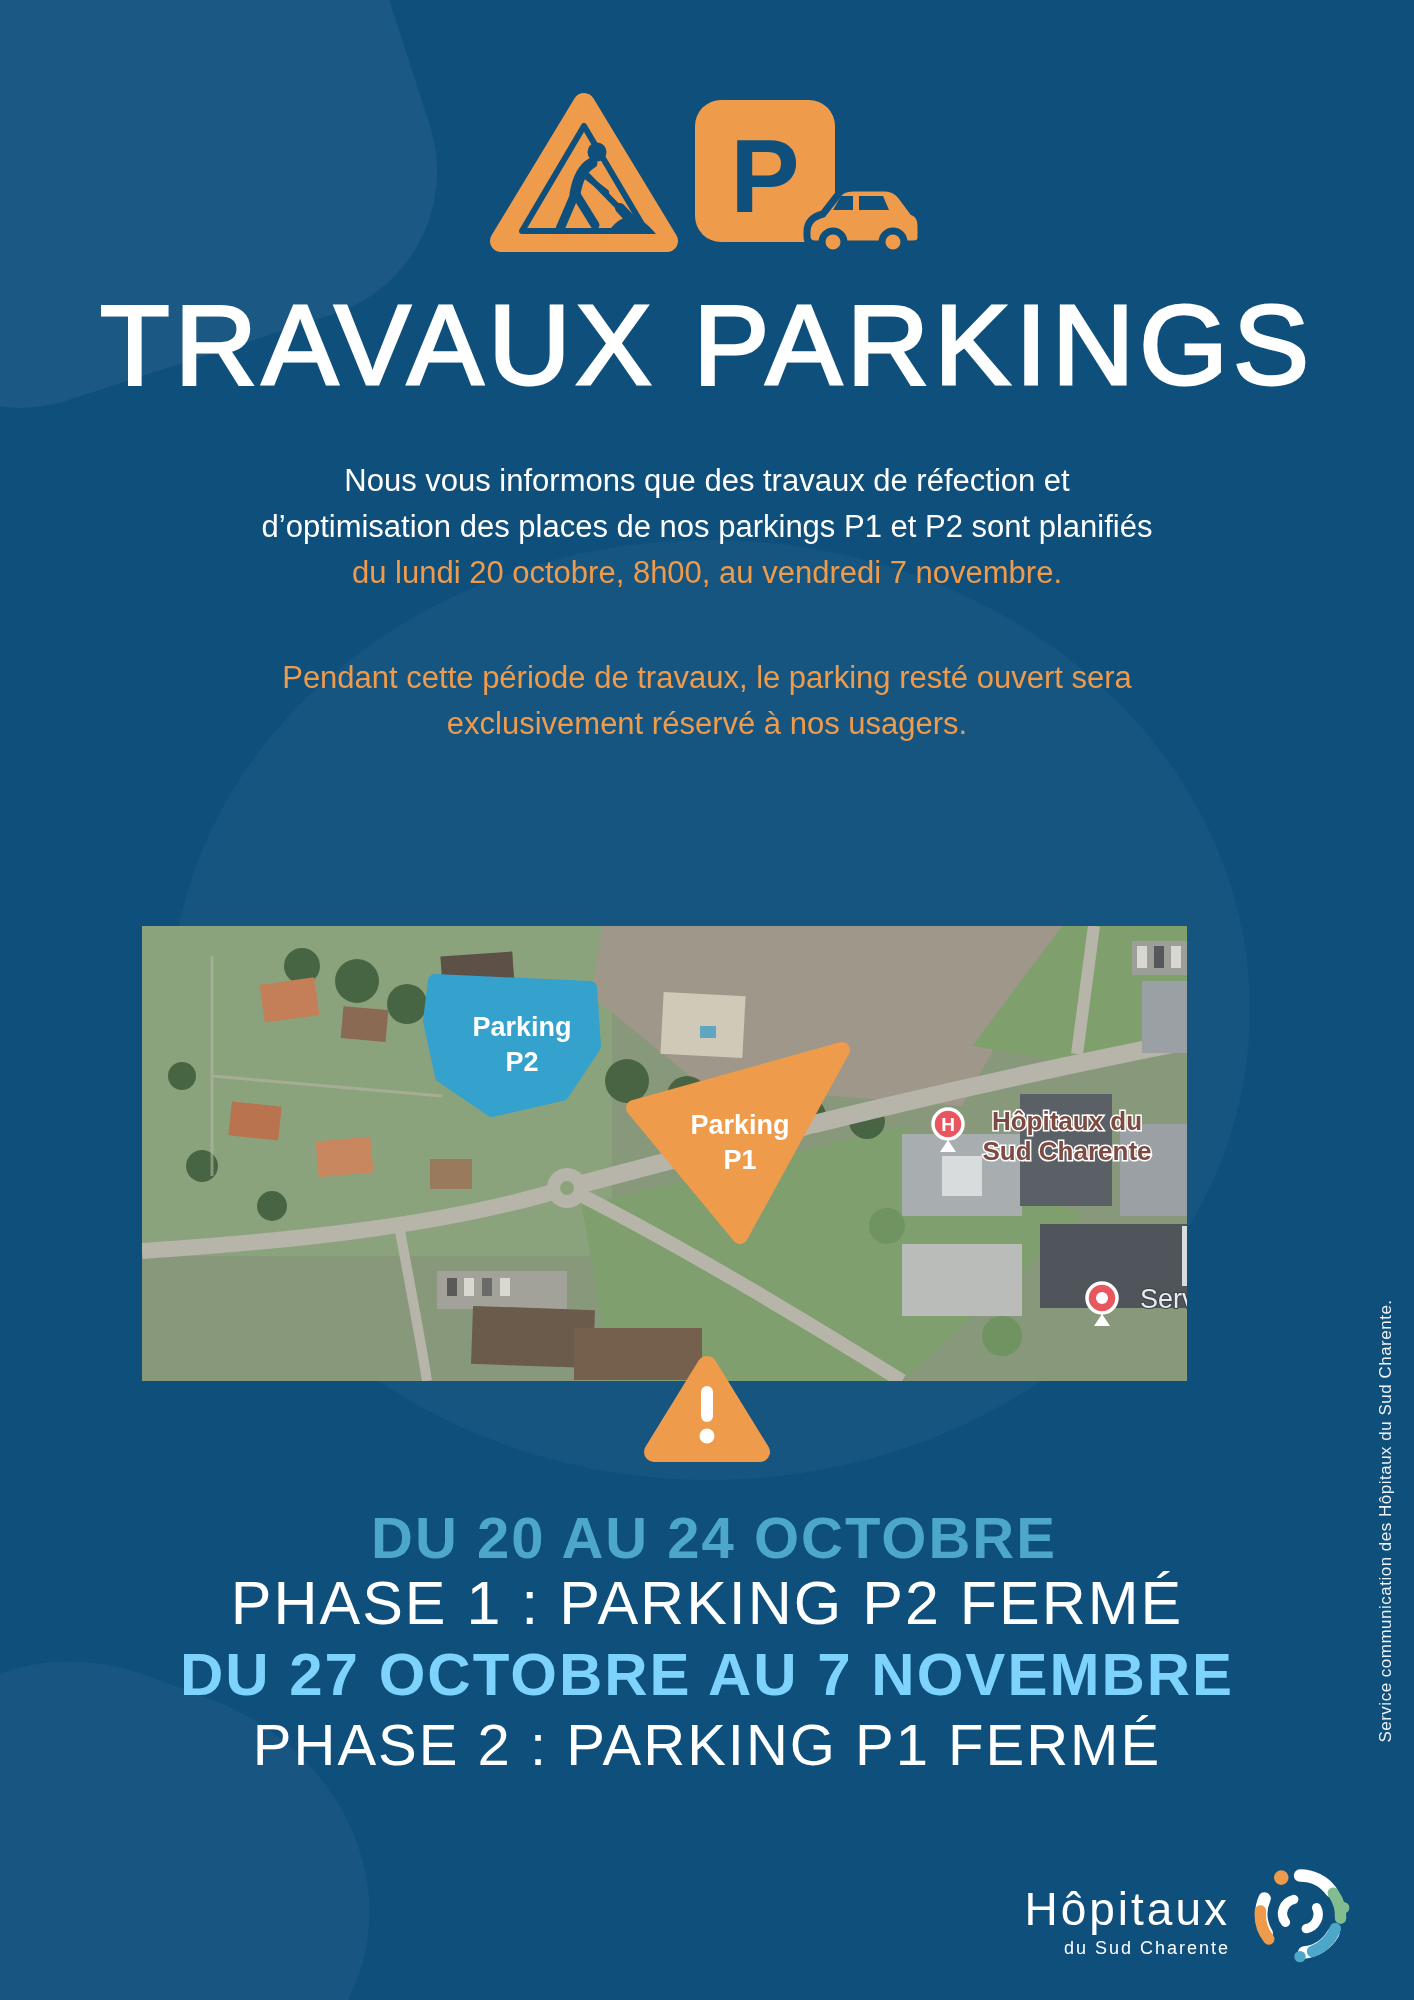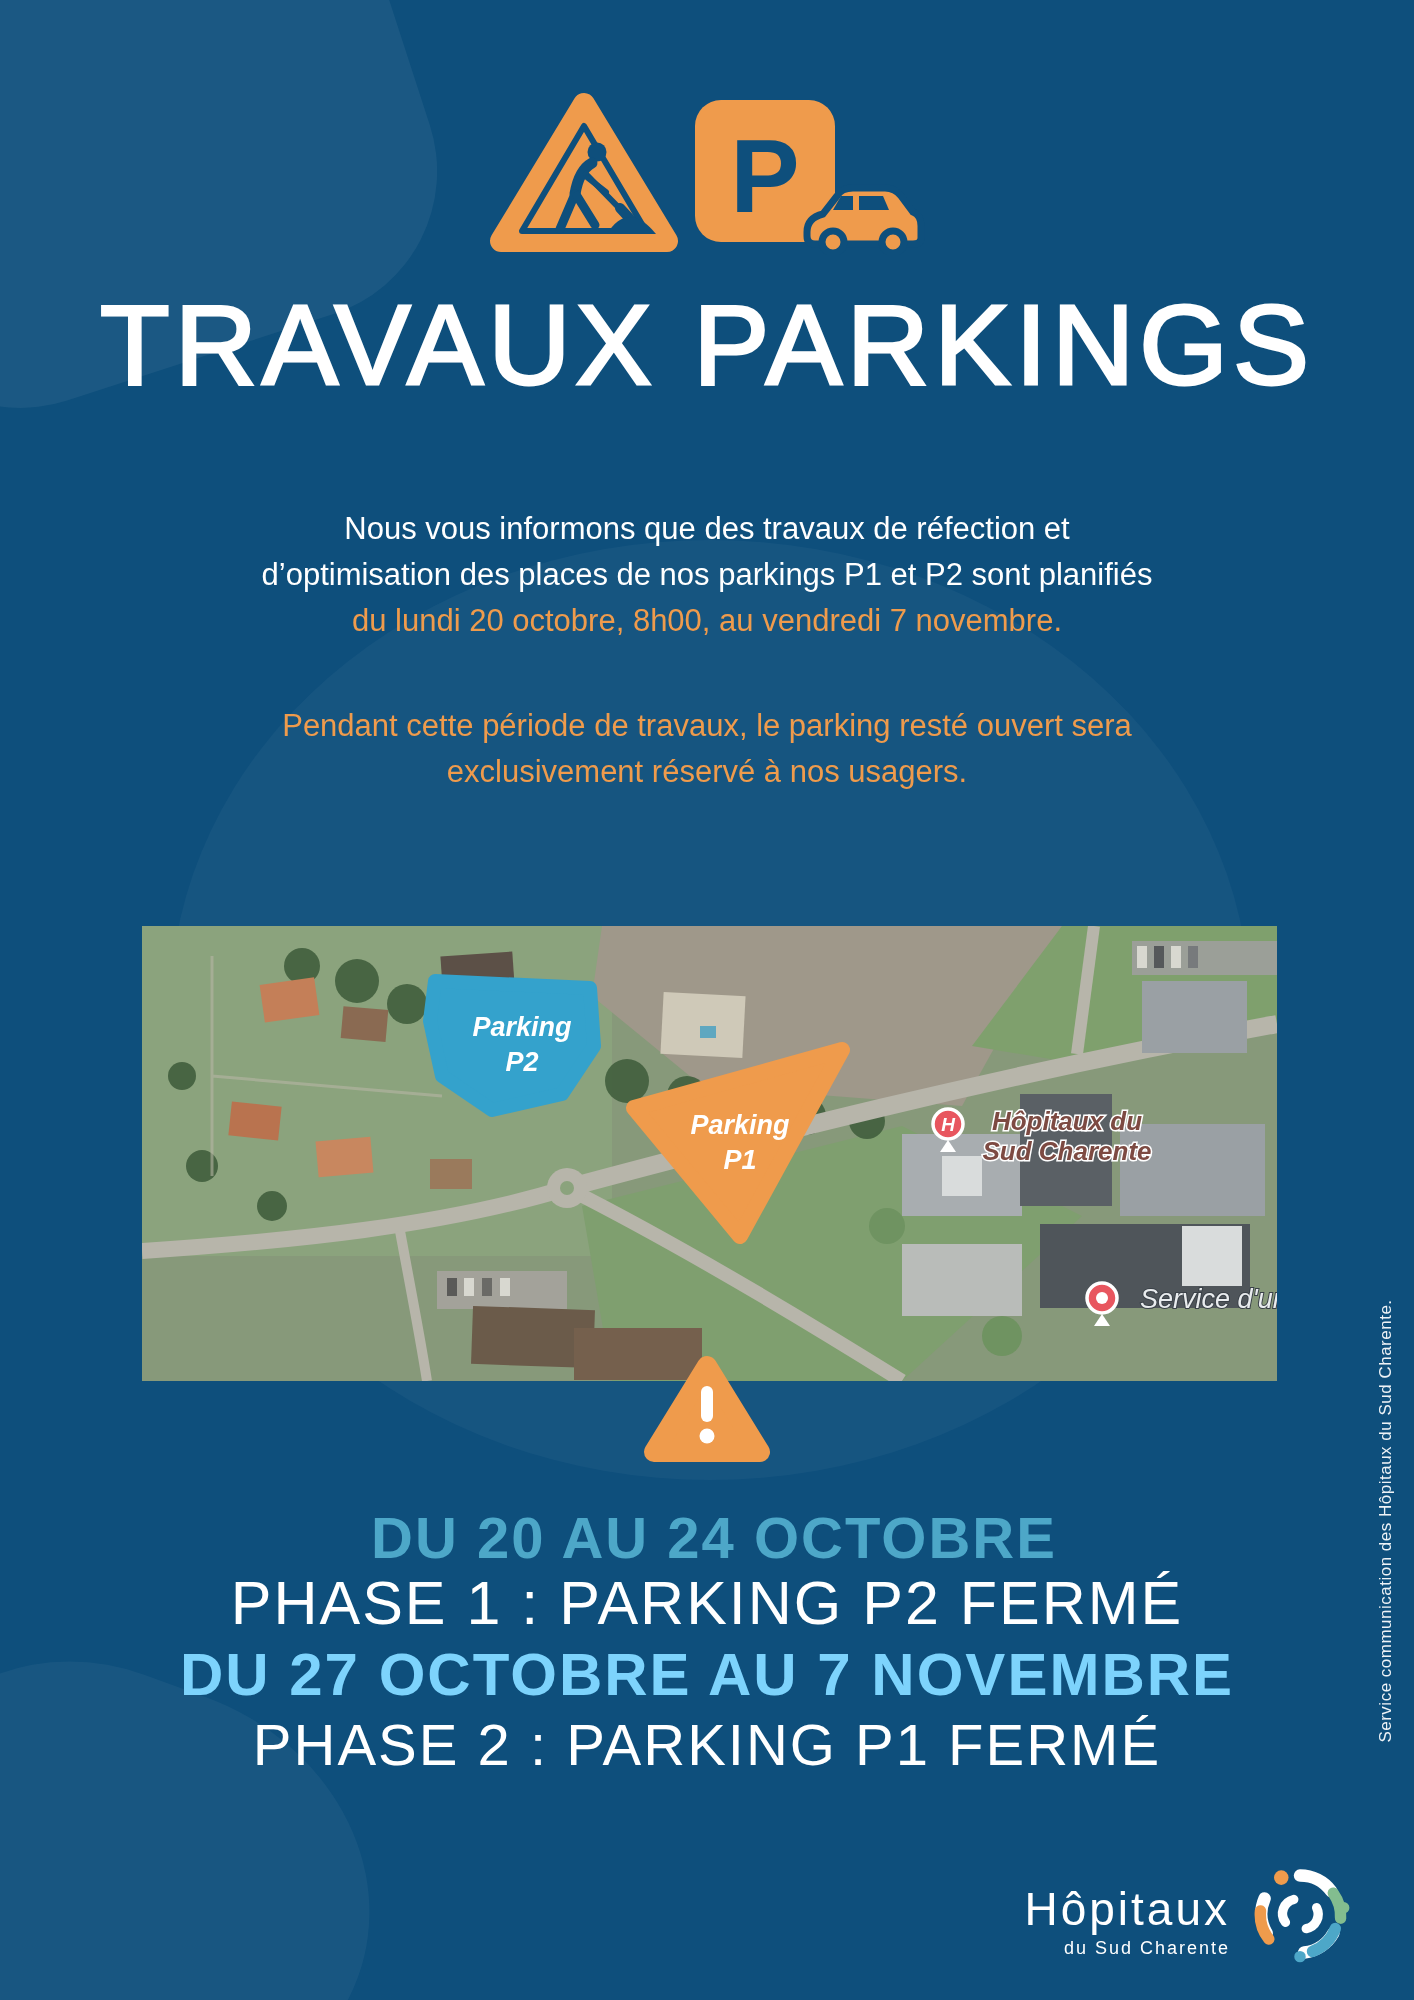--- a/index.html
+++ b/index.html
@@ -16,27 +16,27 @@
           background:rgba(255,255,255,0.045);transform:rotate(20deg);}
 
   .icons{position:absolute;top:90px;left:0;width:100%;display:flex;
          justify-content:center;align-items:flex-end;gap:14px;}
 
   .title{position:absolute;top:288px;left:0;width:100%;margin:0;text-align:center;
          color:#ffffff;font-size:114px;font-weight:400;letter-spacing:5px;
          -webkit-text-stroke:3px #ffffff;line-height:1;}
 
   .textblock{position:absolute;left:0;width:100%;text-align:center;
-             font-size:31px;line-height:46px;color:#ffffff;white-space:nowrap;margin-top:48px;}
+             font-size:31px;line-height:46px;color:#ffffff;white-space:nowrap;}
   .intro{top:458px;}
   .notice{top:655px;color:#ef9b4c;}
   .thanks{top:818px;}
   .hl{color:#ef9b4c;}
 
-  .mapwrap{position:absolute;left:142px;top:926px;width:1135px;height:455px;overflow:hidden;font-style:italic;}
+  .mapwrap{position:absolute;left:142px;top:926px;width:1045px;height:455px;overflow:hidden;}
   .mapwrap svg{display:block;}
 
   .warning{position:absolute;left:642px;top:1350px;}
 
   .phases{position:absolute;top:1506px;left:0;width:100%;text-align:center;white-space:nowrap;}
   .ph-dates1{color:#4da7c8;font-size:58px;font-weight:700;letter-spacing:2px;line-height:64px;padding-left:14px;}
   .ph-detail{color:#ffffff;font-size:61px;font-weight:400;letter-spacing:2px;line-height:66px;}
   .ph-dates2{color:#7dd3fc;font-size:60px;font-weight:700;letter-spacing:2px;line-height:78px;}
   .ph-detail2{color:#ffffff;font-size:58px;font-weight:400;letter-spacing:2px;line-height:62px;}
 

